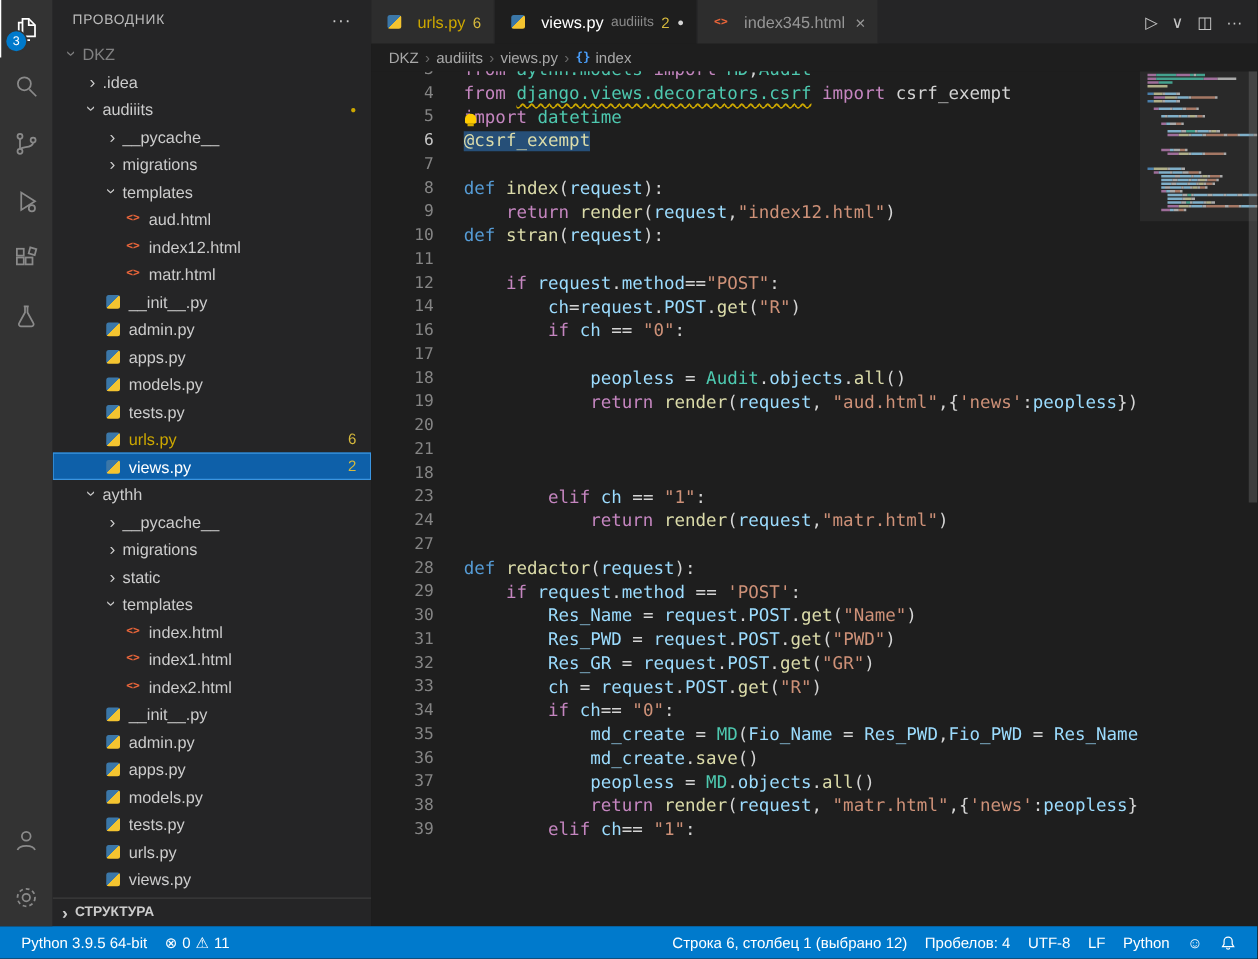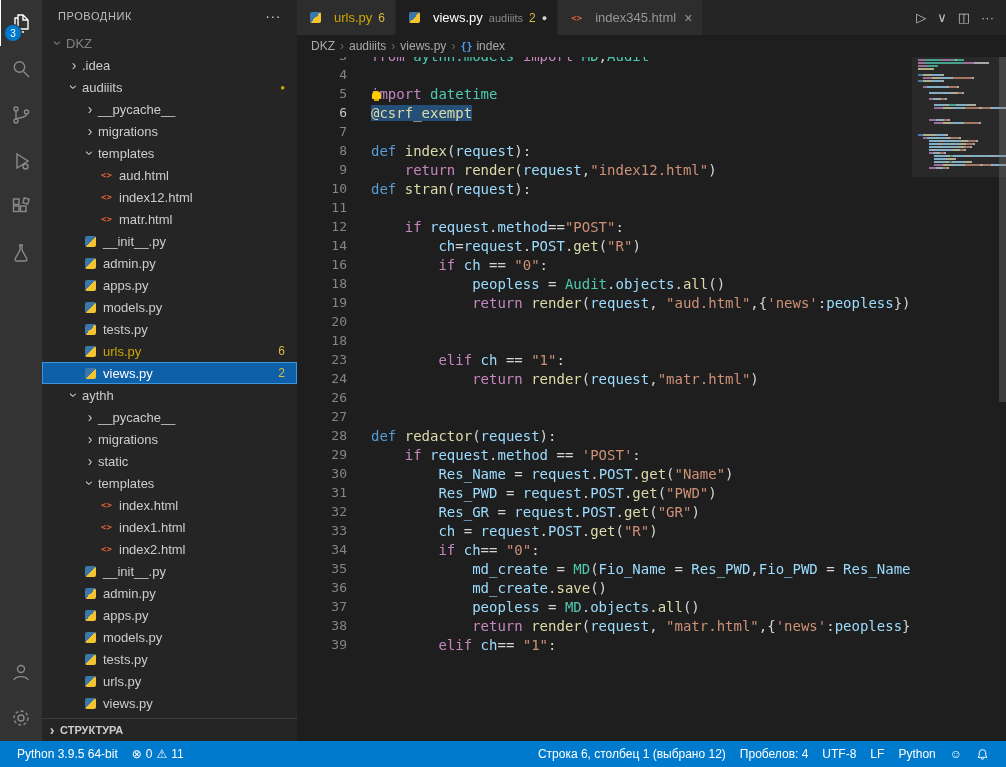--- a/index.html
+++ b/index.html
@@ -309,38 +309,39 @@
         <span class="crumb">audiiits</span>
         <span class="sep">›</span>
         <span class="crumb">views.py</span>
         <span class="sep">›</span>
         <span class="symicon">{}</span>
         <span class="crumb">index</span>
       </div>
     <div class="editor">
       <div class="code" id="code">
           <div class="cl first"><span class="lnum">3</span><span class="lcode"><span class="tok" style="color: rgb(197, 134, 192);">from </span><span class="tok" style="color: rgb(78, 201, 176);">aythh.models</span><span class="tok" style="color: rgb(197, 134, 192);"> import </span><span class="tok" style="color: rgb(78, 201, 176);">MD</span><span class="tok" style="color: rgb(212, 212, 212);">,</span><span class="tok" style="color: rgb(78, 201, 176);">Audit</span></span></div>
-          <div class="cl"><span class="lnum">4</span></div>
+          <div class="cl"><span class="lnum">4</span><span class="lcode"><span class="tok" style="color: rgb(197, 134, 192);">from </span><span class="tok wavy" style="color: rgb(78, 201, 176);">django.views.decorators.csrf</span><span class="tok" style="color: rgb(197, 134, 192);"> import </span><span class="tok" style="color: rgb(212, 212, 212);">csrf_exempt</span></span></div>
           <div class="cl"><span class="lnum">5</span><span class="lcode"><span class="bulb"></span><span class="tok" style="color: rgb(197, 134, 192);">import </span><span class="tok" style="color: rgb(78, 201, 176);">datetime</span></span></div>
           <div class="cl"><span class="lnum activeln">6</span><span class="lcode"><span class="tok sel" style="color: rgb(220, 220, 170);">@csrf_exempt</span></span></div>
           <div class="cl"><span class="lnum">7</span><span class="lcode"></span></div>
           <div class="cl"><span class="lnum">8</span><span class="lcode"><span class="tok" style="color: rgb(86, 156, 214);">def </span><span class="tok" style="color: rgb(220, 220, 170);">index</span><span class="tok" style="color: rgb(212, 212, 212);">(</span><span class="tok" style="color: rgb(156, 220, 254);">request</span><span class="tok" style="color: rgb(212, 212, 212);">):</span></span></div>
           <div class="cl"><span class="lnum">9</span><span class="lcode"><span class="tok" style="color: rgb(212, 212, 212);">    </span><span class="tok" style="color: rgb(197, 134, 192);">return </span><span class="tok" style="color: rgb(220, 220, 170);">render</span><span class="tok" style="color: rgb(212, 212, 212);">(</span><span class="tok" style="color: rgb(156, 220, 254);">request</span><span class="tok" style="color: rgb(212, 212, 212);">,</span><span class="tok" style="color: rgb(206, 145, 120);">"index12.html"</span><span class="tok" style="color: rgb(212, 212, 212);">)</span></span></div>
           <div class="cl"><span class="lnum">10</span><span class="lcode"><span class="tok" style="color: rgb(86, 156, 214);">def </span><span class="tok" style="color: rgb(220, 220, 170);">stran</span><span class="tok" style="color: rgb(212, 212, 212);">(</span><span class="tok" style="color: rgb(156, 220, 254);">request</span><span class="tok" style="color: rgb(212, 212, 212);">):</span></span></div>
           <div class="cl"><span class="lnum">11</span><span class="lcode"></span></div>
           <div class="cl"><span class="lnum">12</span><span class="lcode"><span class="tok" style="color: rgb(212, 212, 212);">    </span><span class="tok" style="color: rgb(197, 134, 192);">if </span><span class="tok" style="color: rgb(156, 220, 254);">request</span><span class="tok" style="color: rgb(212, 212, 212);">.</span><span class="tok" style="color: rgb(156, 220, 254);">method</span><span class="tok" style="color: rgb(212, 212, 212);">==</span><span class="tok" style="color: rgb(206, 145, 120);">"POST"</span><span class="tok" style="color: rgb(212, 212, 212);">:</span></span></div>
           <div class="cl"><span class="lnum">14</span><span class="lcode"><span class="tok" style="color: rgb(212, 212, 212);">        </span><span class="tok" style="color: rgb(156, 220, 254);">ch</span><span class="tok" style="color: rgb(212, 212, 212);">=</span><span class="tok" style="color: rgb(156, 220, 254);">request</span><span class="tok" style="color: rgb(212, 212, 212);">.</span><span class="tok" style="color: rgb(156, 220, 254);">POST</span><span class="tok" style="color: rgb(212, 212, 212);">.</span><span class="tok" style="color: rgb(220, 220, 170);">get</span><span class="tok" style="color: rgb(212, 212, 212);">(</span><span class="tok" style="color: rgb(206, 145, 120);">"R"</span><span class="tok" style="color: rgb(212, 212, 212);">)</span></span></div>
           <div class="cl"><span class="lnum">16</span><span class="lcode"><span class="tok" style="color: rgb(212, 212, 212);">        </span><span class="tok" style="color: rgb(197, 134, 192);">if </span><span class="tok" style="color: rgb(156, 220, 254);">ch</span><span class="tok" style="color: rgb(212, 212, 212);"> == </span><span class="tok" style="color: rgb(206, 145, 120);">"0"</span><span class="tok" style="color: rgb(212, 212, 212);">:</span></span></div>
+          <div class="cl"><span class="lnum">17</span><span class="lcode"></span></div>
           <div class="cl"><span class="lnum">18</span><span class="lcode"><span class="tok" style="color: rgb(212, 212, 212);">            </span><span class="tok" style="color: rgb(156, 220, 254);">peopless</span><span class="tok" style="color: rgb(212, 212, 212);"> = </span><span class="tok" style="color: rgb(78, 201, 176);">Audit</span><span class="tok" style="color: rgb(212, 212, 212);">.</span><span class="tok" style="color: rgb(156, 220, 254);">objects</span><span class="tok" style="color: rgb(212, 212, 212);">.</span><span class="tok" style="color: rgb(220, 220, 170);">all</span><span class="tok" style="color: rgb(212, 212, 212);">()</span></span></div>
           <div class="cl"><span class="lnum">19</span><span class="lcode"><span class="tok" style="color: rgb(212, 212, 212);">            </span><span class="tok" style="color: rgb(197, 134, 192);">return </span><span class="tok" style="color: rgb(220, 220, 170);">render</span><span class="tok" style="color: rgb(212, 212, 212);">(</span><span class="tok" style="color: rgb(156, 220, 254);">request</span><span class="tok" style="color: rgb(212, 212, 212);">, </span><span class="tok" style="color: rgb(206, 145, 120);">"aud.html"</span><span class="tok" style="color: rgb(212, 212, 212);">,{</span><span class="tok" style="color: rgb(206, 145, 120);">'news'</span><span class="tok" style="color: rgb(212, 212, 212);">:</span><span class="tok" style="color: rgb(156, 220, 254);">peopless</span><span class="tok" style="color: rgb(212, 212, 212);">})</span></span></div>
           <div class="cl"><span class="lnum">20</span><span class="lcode"></span></div>
+          <div class="cl"><span class="lnum">21</span><span class="lcode"></span></div>
           <div class="cl"><span class="lnum">18</span><span class="lcode"></span></div>
           <div class="cl"><span class="lnum">23</span><span class="lcode"><span class="tok" style="color: rgb(212, 212, 212);">        </span><span class="tok" style="color: rgb(197, 134, 192);">elif </span><span class="tok" style="color: rgb(156, 220, 254);">ch</span><span class="tok" style="color: rgb(212, 212, 212);"> == </span><span class="tok" style="color: rgb(206, 145, 120);">"1"</span><span class="tok" style="color: rgb(212, 212, 212);">:</span></span></div>
           <div class="cl"><span class="lnum">24</span><span class="lcode"><span class="tok" style="color: rgb(212, 212, 212);">            </span><span class="tok" style="color: rgb(197, 134, 192);">return </span><span class="tok" style="color: rgb(220, 220, 170);">render</span><span class="tok" style="color: rgb(212, 212, 212);">(</span><span class="tok" style="color: rgb(156, 220, 254);">request</span><span class="tok" style="color: rgb(212, 212, 212);">,</span><span class="tok" style="color: rgb(206, 145, 120);">"matr.html"</span><span class="tok" style="color: rgb(212, 212, 212);">)</span></span></div>
-          <div class="cl"><span class="lnum">26</span><span class="lcode"></span></div>
           <div class="cl"><span class="lnum">27</span><span class="lcode"></span></div>
           <div class="cl"><span class="lnum">28</span><span class="lcode"><span class="tok" style="color: rgb(86, 156, 214);">def </span><span class="tok" style="color: rgb(220, 220, 170);">redactor</span><span class="tok" style="color: rgb(212, 212, 212);">(</span><span class="tok" style="color: rgb(156, 220, 254);">request</span><span class="tok" style="color: rgb(212, 212, 212);">):</span></span></div>
           <div class="cl"><span class="lnum">29</span><span class="lcode"><span class="tok" style="color: rgb(212, 212, 212);">    </span><span class="tok" style="color: rgb(197, 134, 192);">if </span><span class="tok" style="color: rgb(156, 220, 254);">request</span><span class="tok" style="color: rgb(212, 212, 212);">.</span><span class="tok" style="color: rgb(156, 220, 254);">method</span><span class="tok" style="color: rgb(212, 212, 212);"> == </span><span class="tok" style="color: rgb(206, 145, 120);">'POST'</span><span class="tok" style="color: rgb(212, 212, 212);">:</span></span></div>
           <div class="cl"><span class="lnum">30</span><span class="lcode"><span class="tok" style="color: rgb(212, 212, 212);">        </span><span class="tok" style="color: rgb(156, 220, 254);">Res_Name</span><span class="tok" style="color: rgb(212, 212, 212);"> = </span><span class="tok" style="color: rgb(156, 220, 254);">request</span><span class="tok" style="color: rgb(212, 212, 212);">.</span><span class="tok" style="color: rgb(156, 220, 254);">POST</span><span class="tok" style="color: rgb(212, 212, 212);">.</span><span class="tok" style="color: rgb(220, 220, 170);">get</span><span class="tok" style="color: rgb(212, 212, 212);">(</span><span class="tok" style="color: rgb(206, 145, 120);">"Name"</span><span class="tok" style="color: rgb(212, 212, 212);">)</span></span></div>
           <div class="cl"><span class="lnum">31</span><span class="lcode"><span class="tok" style="color: rgb(212, 212, 212);">        </span><span class="tok" style="color: rgb(156, 220, 254);">Res_PWD</span><span class="tok" style="color: rgb(212, 212, 212);"> = </span><span class="tok" style="color: rgb(156, 220, 254);">request</span><span class="tok" style="color: rgb(212, 212, 212);">.</span><span class="tok" style="color: rgb(156, 220, 254);">POST</span><span class="tok" style="color: rgb(212, 212, 212);">.</span><span class="tok" style="color: rgb(220, 220, 170);">get</span><span class="tok" style="color: rgb(212, 212, 212);">(</span><span class="tok" style="color: rgb(206, 145, 120);">"PWD"</span><span class="tok" style="color: rgb(212, 212, 212);">)</span></span></div>
           <div class="cl"><span class="lnum">32</span><span class="lcode"><span class="tok" style="color: rgb(212, 212, 212);">        </span><span class="tok" style="color: rgb(156, 220, 254);">Res_GR</span><span class="tok" style="color: rgb(212, 212, 212);"> = </span><span class="tok" style="color: rgb(156, 220, 254);">request</span><span class="tok" style="color: rgb(212, 212, 212);">.</span><span class="tok" style="color: rgb(156, 220, 254);">POST</span><span class="tok" style="color: rgb(212, 212, 212);">.</span><span class="tok" style="color: rgb(220, 220, 170);">get</span><span class="tok" style="color: rgb(212, 212, 212);">(</span><span class="tok" style="color: rgb(206, 145, 120);">"GR"</span><span class="tok" style="color: rgb(212, 212, 212);">)</span></span></div>
           <div class="cl"><span class="lnum">33</span><span class="lcode"><span class="tok" style="color: rgb(212, 212, 212);">        </span><span class="tok" style="color: rgb(156, 220, 254);">ch</span><span class="tok" style="color: rgb(212, 212, 212);"> = </span><span class="tok" style="color: rgb(156, 220, 254);">request</span><span class="tok" style="color: rgb(212, 212, 212);">.</span><span class="tok" style="color: rgb(156, 220, 254);">POST</span><span class="tok" style="color: rgb(212, 212, 212);">.</span><span class="tok" style="color: rgb(220, 220, 170);">get</span><span class="tok" style="color: rgb(212, 212, 212);">(</span><span class="tok" style="color: rgb(206, 145, 120);">"R"</span><span class="tok" style="color: rgb(212, 212, 212);">)</span></span></div>
           <div class="cl"><span class="lnum">34</span><span class="lcode"><span class="tok" style="color: rgb(212, 212, 212);">        </span><span class="tok" style="color: rgb(197, 134, 192);">if </span><span class="tok" style="color: rgb(156, 220, 254);">ch</span><span class="tok" style="color: rgb(212, 212, 212);">== </span><span class="tok" style="color: rgb(206, 145, 120);">"0"</span><span class="tok" style="color: rgb(212, 212, 212);">:</span></span></div>
           <div class="cl"><span class="lnum">35</span><span class="lcode"><span class="tok" style="color: rgb(212, 212, 212);">            </span><span class="tok" style="color: rgb(156, 220, 254);">md_create</span><span class="tok" style="color: rgb(212, 212, 212);"> = </span><span class="tok" style="color: rgb(78, 201, 176);">MD</span><span class="tok" style="color: rgb(212, 212, 212);">(</span><span class="tok" style="color: rgb(156, 220, 254);">Fio_Name</span><span class="tok" style="color: rgb(212, 212, 212);"> = </span><span class="tok" style="color: rgb(156, 220, 254);">Res_PWD</span><span class="tok" style="color: rgb(212, 212, 212);">,</span><span class="tok" style="color: rgb(156, 220, 254);">Fio_PWD</span><span class="tok" style="color: rgb(212, 212, 212);"> = </span><span class="tok" style="color: rgb(156, 220, 254);">Res_Name</span><span class="tok" style="color: rgb(212, 212, 212);">,</span></span></div>
           <div class="cl"><span class="lnum">36</span><span class="lcode"><span class="tok" style="color: rgb(212, 212, 212);">            </span><span class="tok" style="color: rgb(156, 220, 254);">md_create</span><span class="tok" style="color: rgb(212, 212, 212);">.</span><span class="tok" style="color: rgb(220, 220, 170);">save</span><span class="tok" style="color: rgb(212, 212, 212);">()</span></span></div>

